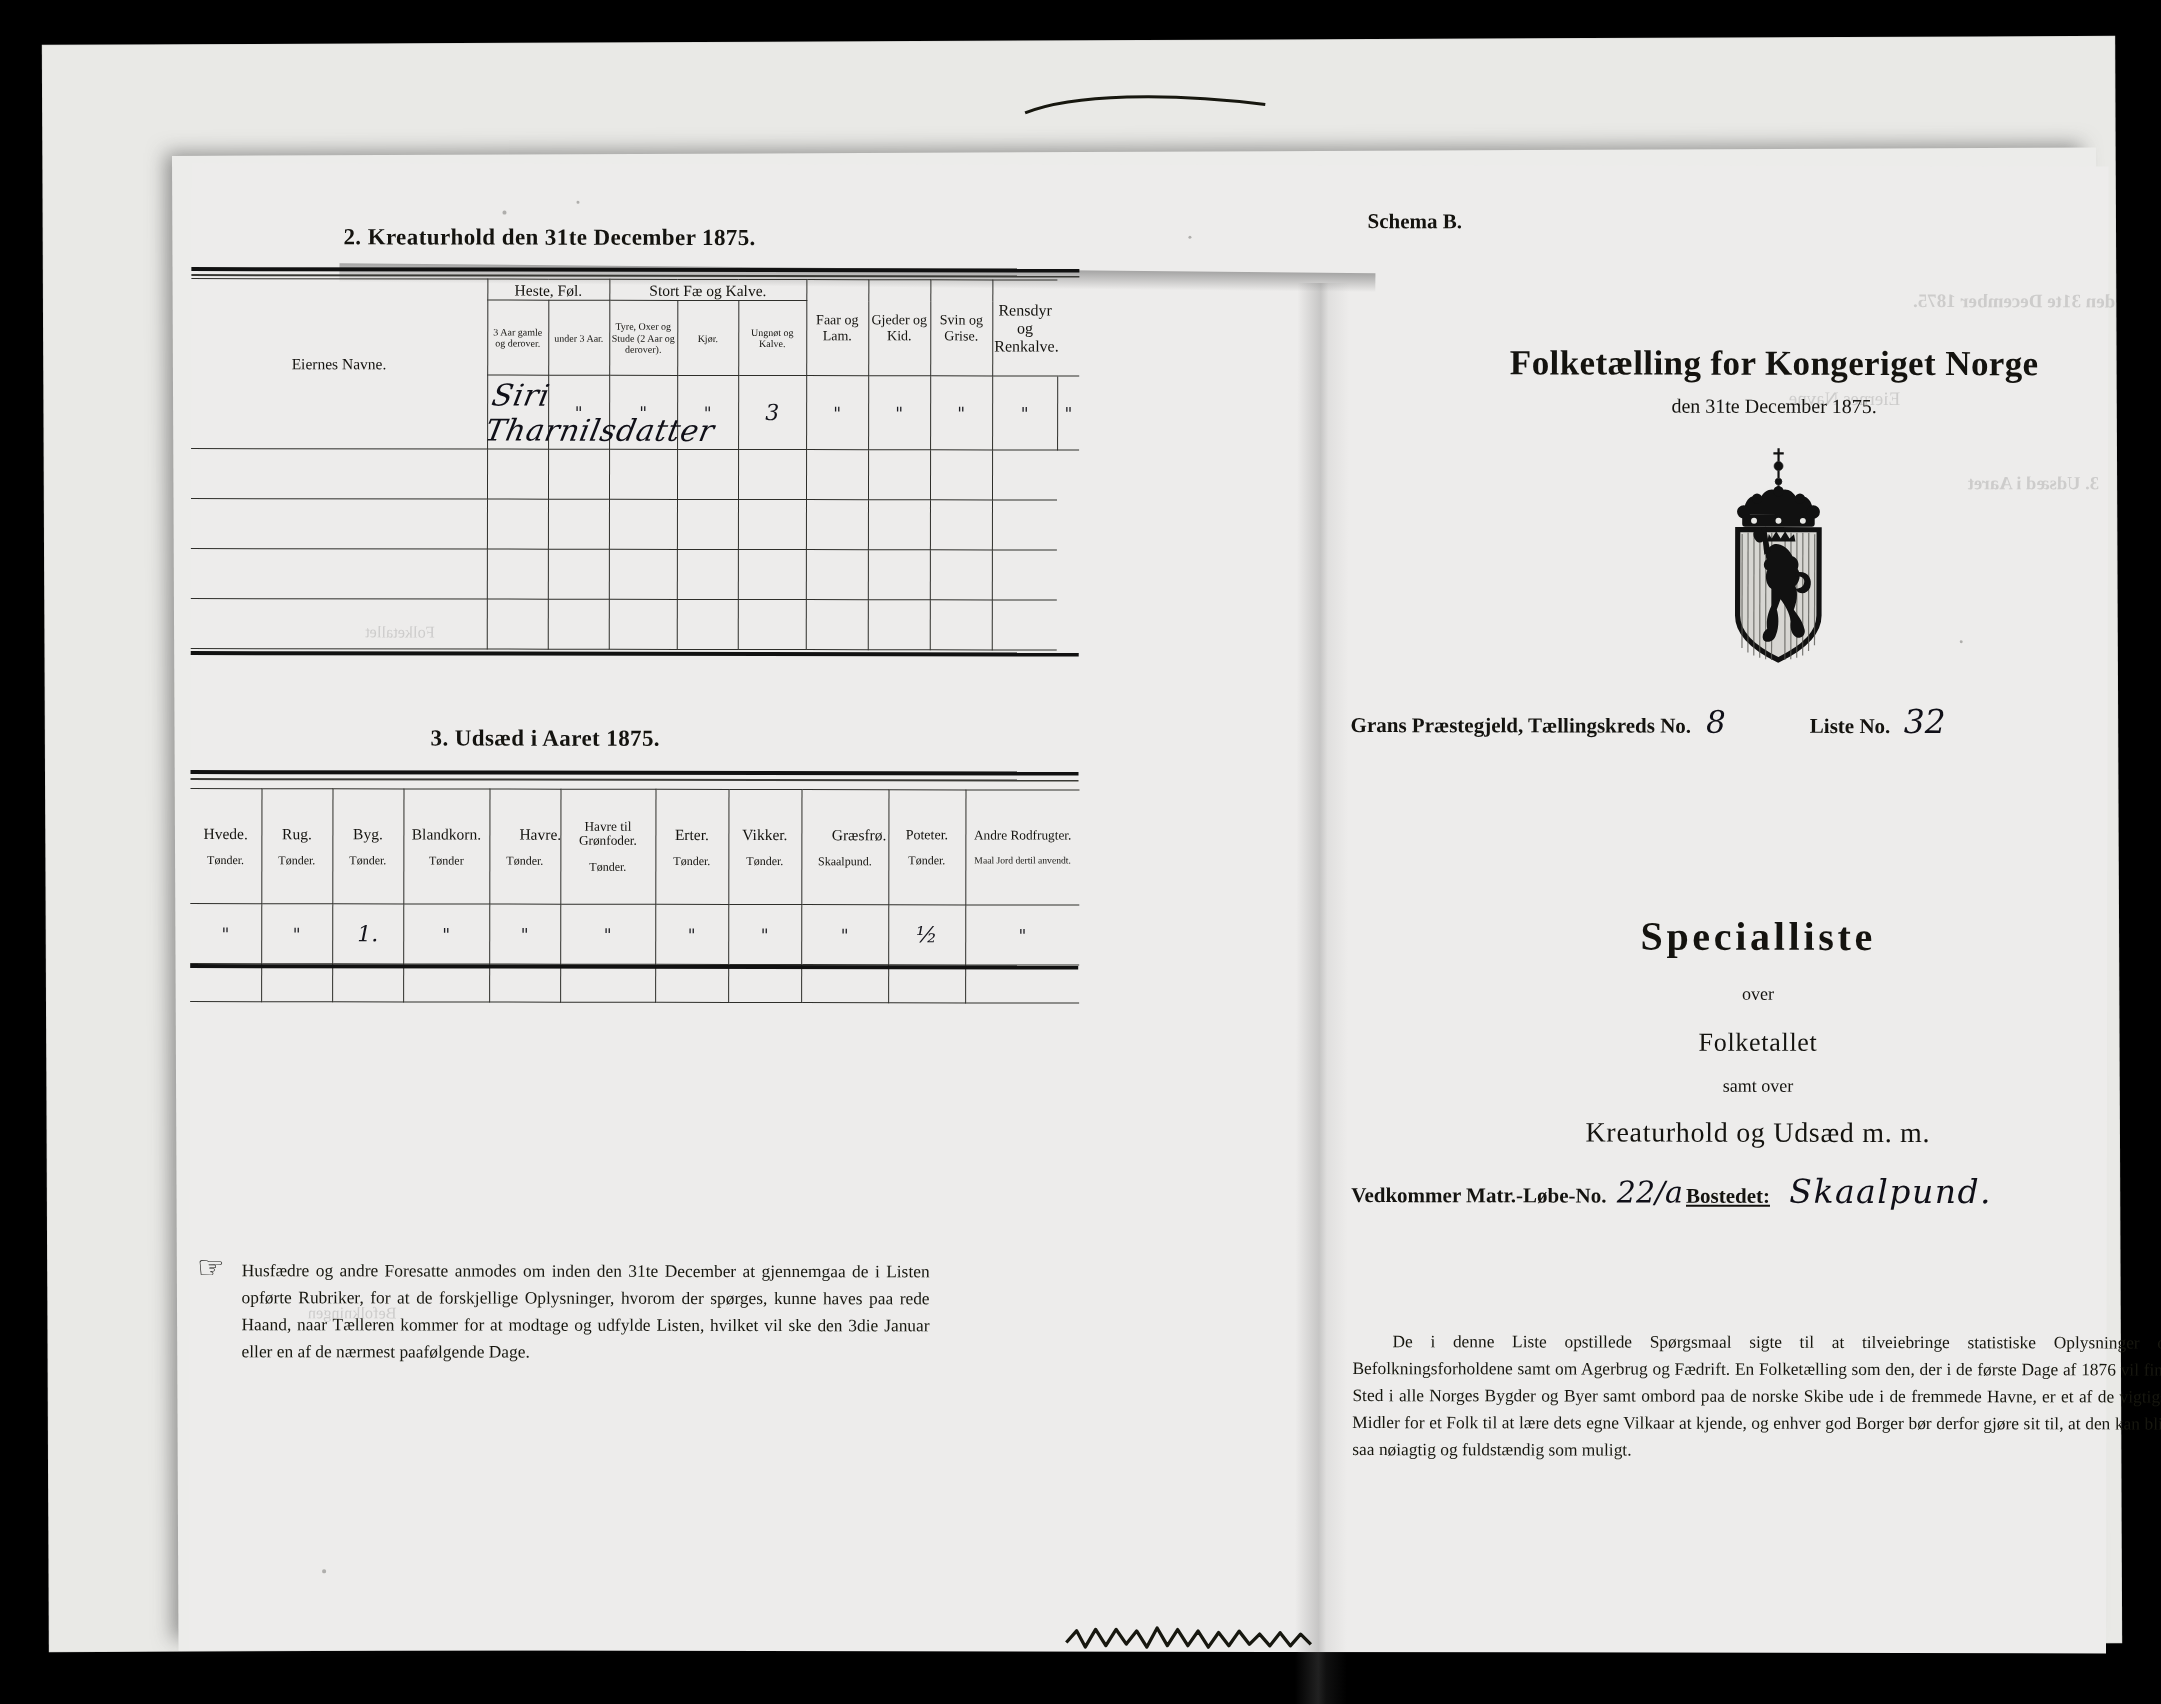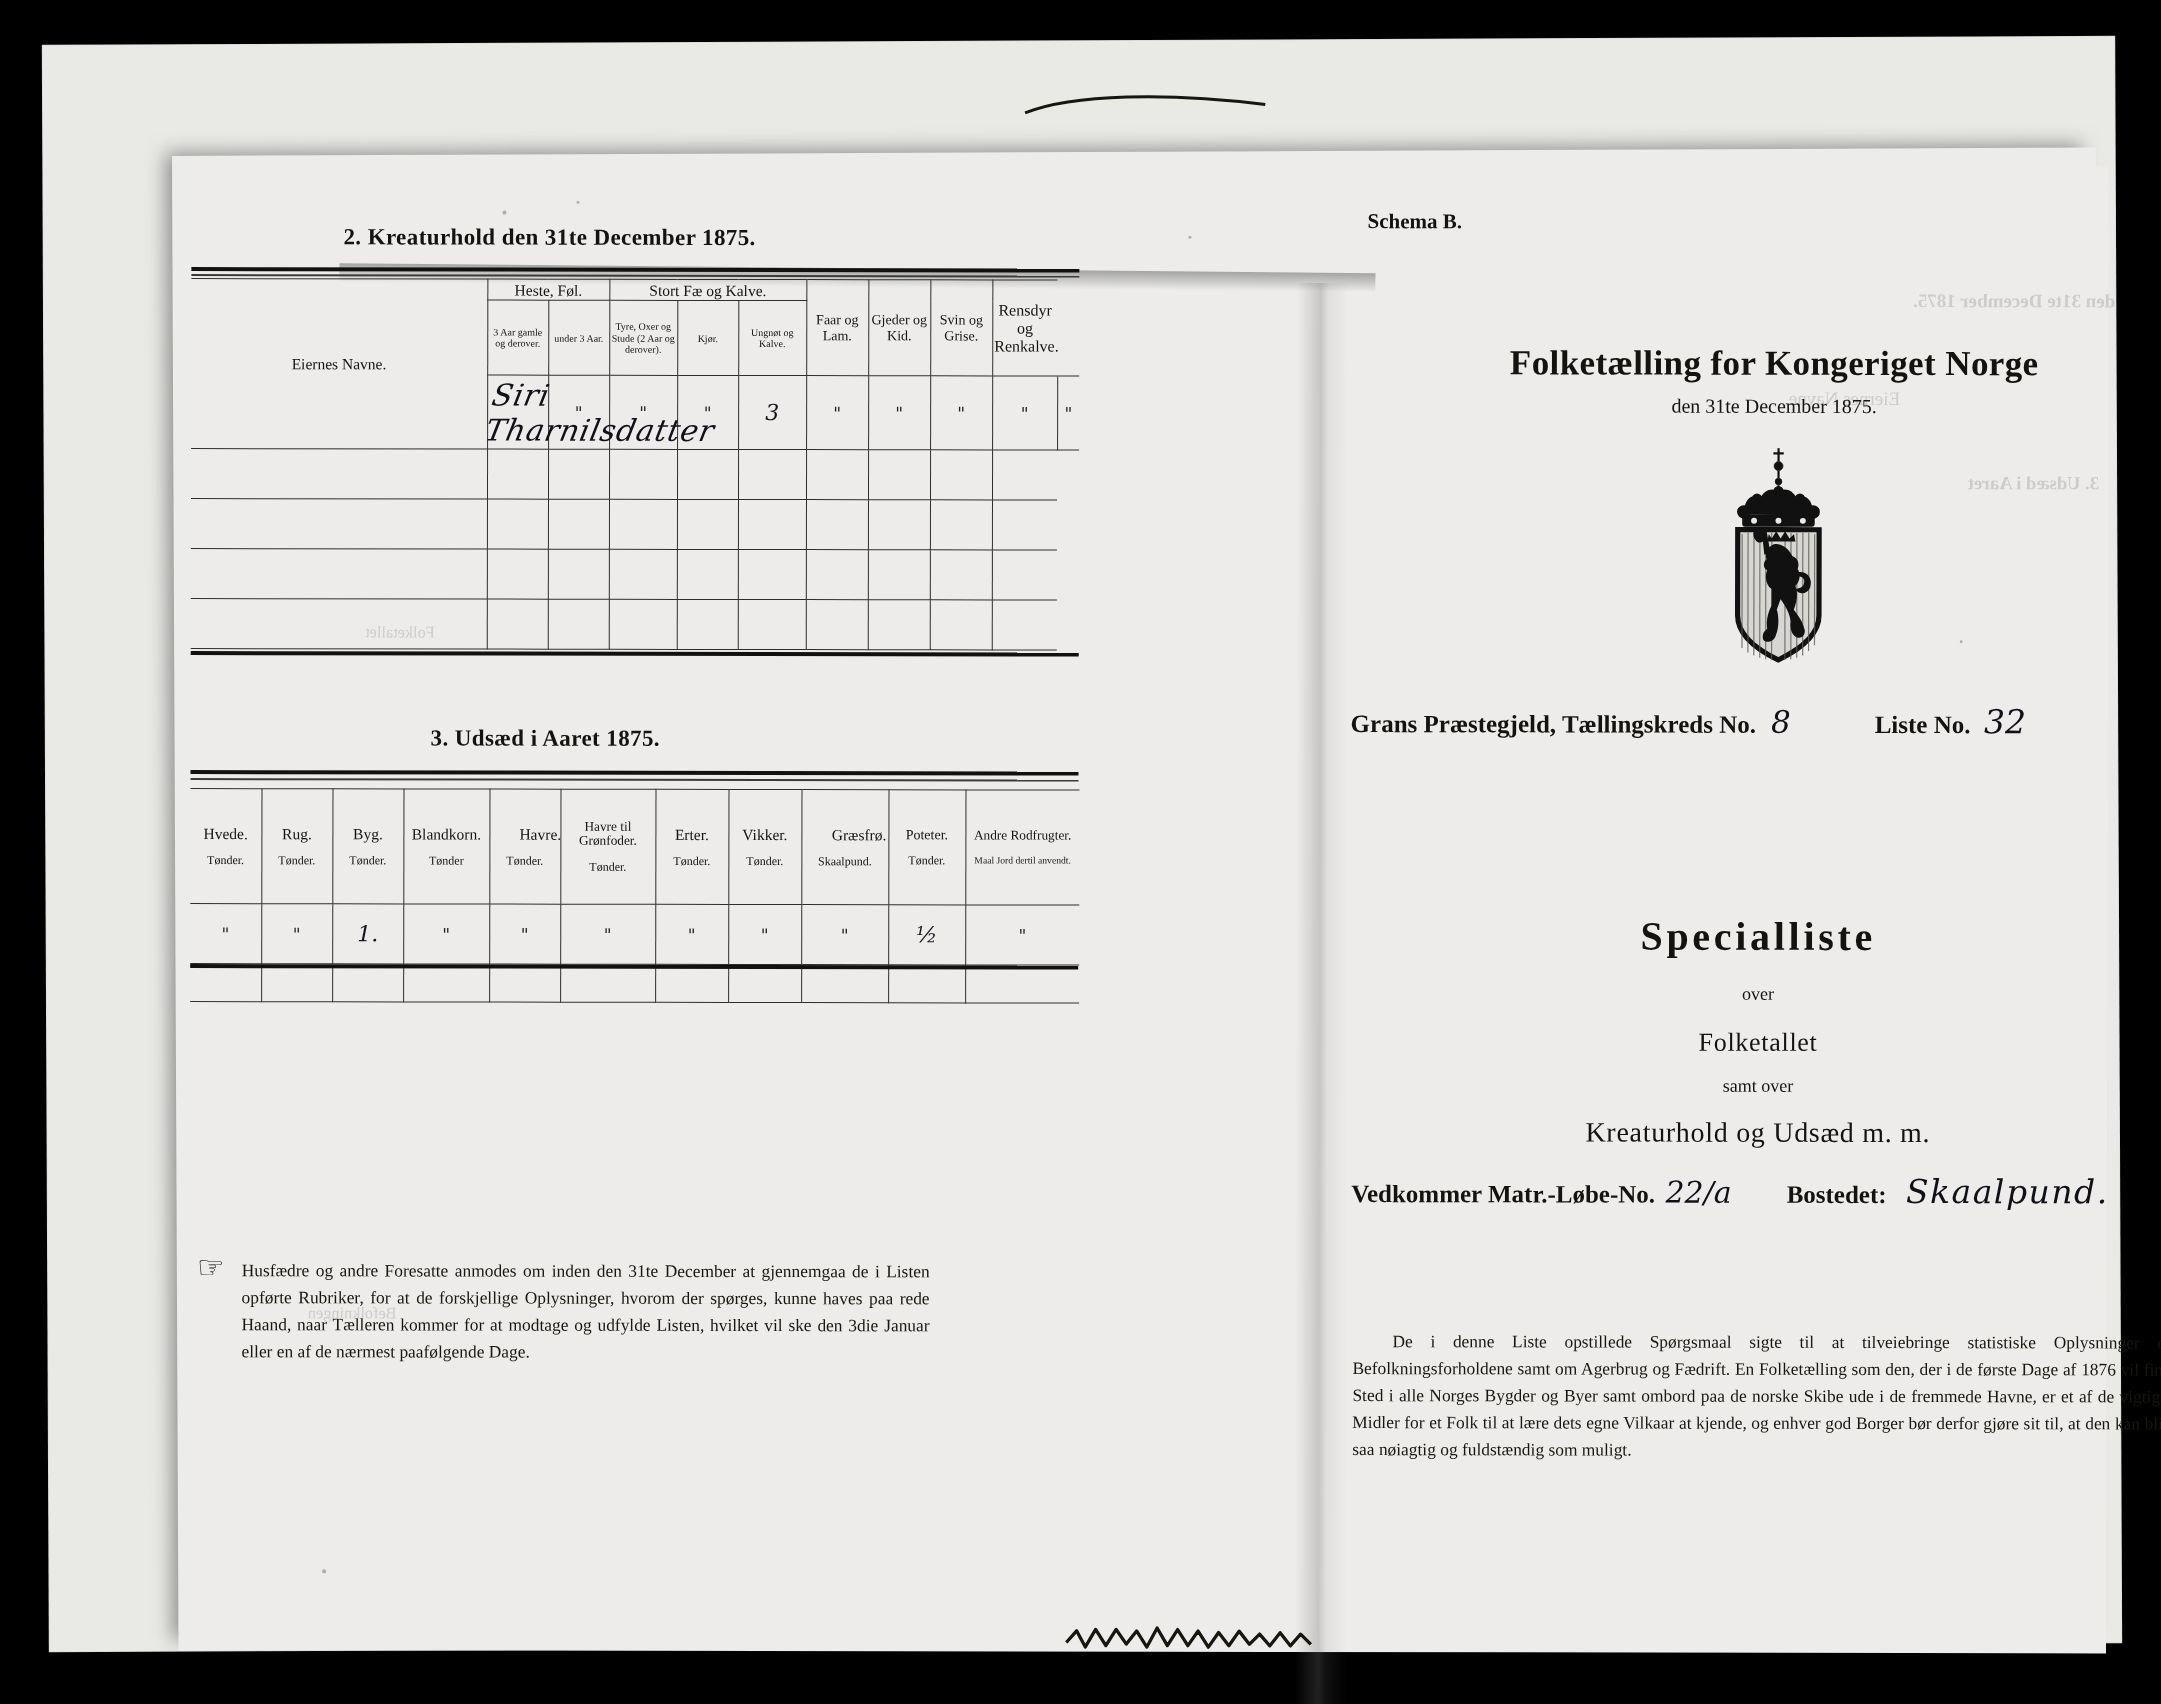--- a/index.html
+++ b/index.html
@@ -73,21 +73,21 @@
   
   #rightcol{position:absolute;left:1154px;top:0;width:1006px;height:1487px;}
   .ctr{text-align:center;}
   .t-folke{font-size:35px;letter-spacing:0.4px;font-weight:bold;
            font-family:"Liberation Serif",serif;}
   .t-den{font-size:20px;}
   .t-spec{font-size:40px;letter-spacing:3.7px;font-weight:bold;}
   .t-sm{font-size:18px;}
   .t-md{font-size:26px;letter-spacing:0.7px;}
   .t-lg{font-size:28px;letter-spacing:0.7px;}
-  .t-row{font-size:25px;text-align:center;}
+  .t-row{font-size:21px;text-align:center;}
   .hw{font-family:"DejaVu Serif",serif;font-style:italic;color:#101018;}
 
   
   .arms{position:absolute;}
   
   .zig{position:absolute;}
   
   .ghost{position:absolute;color:rgba(40,40,40,.16);pointer-events:none;
          transform:scaleX(-1);font-size:16.3px;}
   .speck{position:absolute;background:rgba(60,60,55,.35);border-radius:50%;}
@@ -393,21 +393,21 @@
 
         <div class="blk ctr t-spec" style="left:44px;top:747px;width:740px;">Specialliste</div>
         <div class="blk ctr t-sm" style="left:44px;top:818px;width:740px;">over</div>
         <div class="blk ctr t-md" style="left:44px;top:862px;width:740px;">Folketallet</div>
         <div class="blk ctr t-sm" style="left:44px;top:910px;width:740px;">samt over</div>
         <div class="blk ctr t-lg" style="left:44px;top:951px;width:740px;">Kreaturhold og Udsæd m. m.</div>
 
         <div class="blk" style="left:7.4px;top:1006px;width:992px;">
           <span class="t-row" style="font-weight:bold;">Vedkommer Matr.-Løbe-No.</span>
           <span class="hw" style="font-size:30px;margin-left:7.4px;">22/a</span>
-          <span class="t-row" style="font-weight:bold;margin-left:52px;">Bostedet:</span>
+          <span class="t-row" style="font-weight:bold;text-decoration:underline;">Bostedet:</span>
           <span class="hw" style="font-size:33px;margin-left:16.3px;letter-spacing:1.5px;">Skaalpund.</span>
         </div>
 
         <div class="blk para" style="left:9px;top:1163px;width:827px;text-indent:40px;">De i denne Liste opstillede Spørgsmaal sigte til at tilveiebringe statistiske Oplysninger om Befolkningsforholdene samt om Agerbrug og Fædrift.  En Folketælling som den, der i de første Dage af 1876 vil finde Sted i alle Norges Bygder og Byer samt ombord paa de norske Skibe ude i de fremmede Havne, er et af de vigtigste Midler for et Folk til at lære dets egne Vilkaar at kjende, og enhver god Borger bør derfor gjøre sit til, at den kan blive saa nøiagtig og fuldstændig som muligt.</div>
 
         <div class="ghost" style="left:170px;top:222px;width:385px;font-size:19px;">Eiernes Navne.</div>
         <div class="ghost" style="left:459px;top:124px;width:311px;font-size:19px;font-weight:bold;">den 31te December 1875.</div>
         <div class="ghost" style="left:414px;top:307px;width:340px;font-size:18.5px;font-weight:bold;">3. Udsæd i Aaret</div>
       </div>
 

